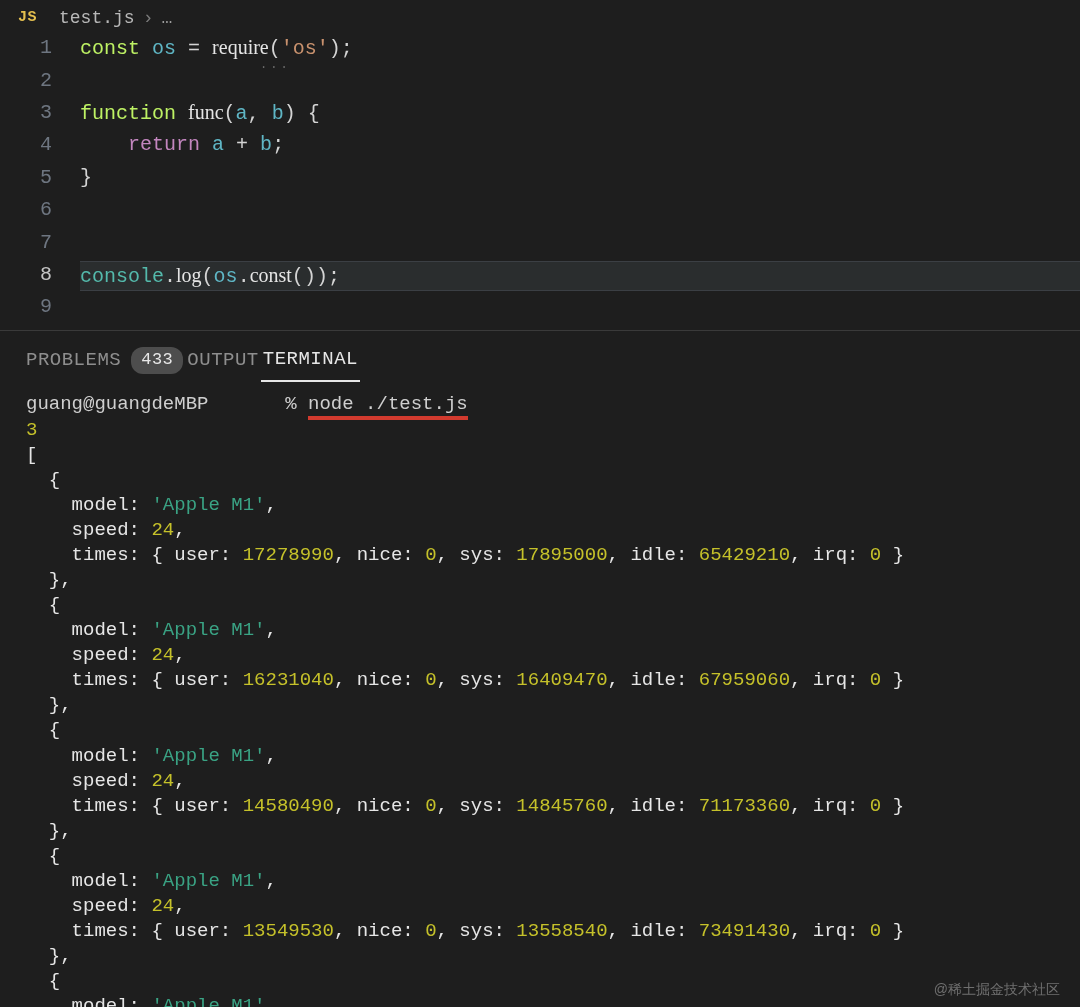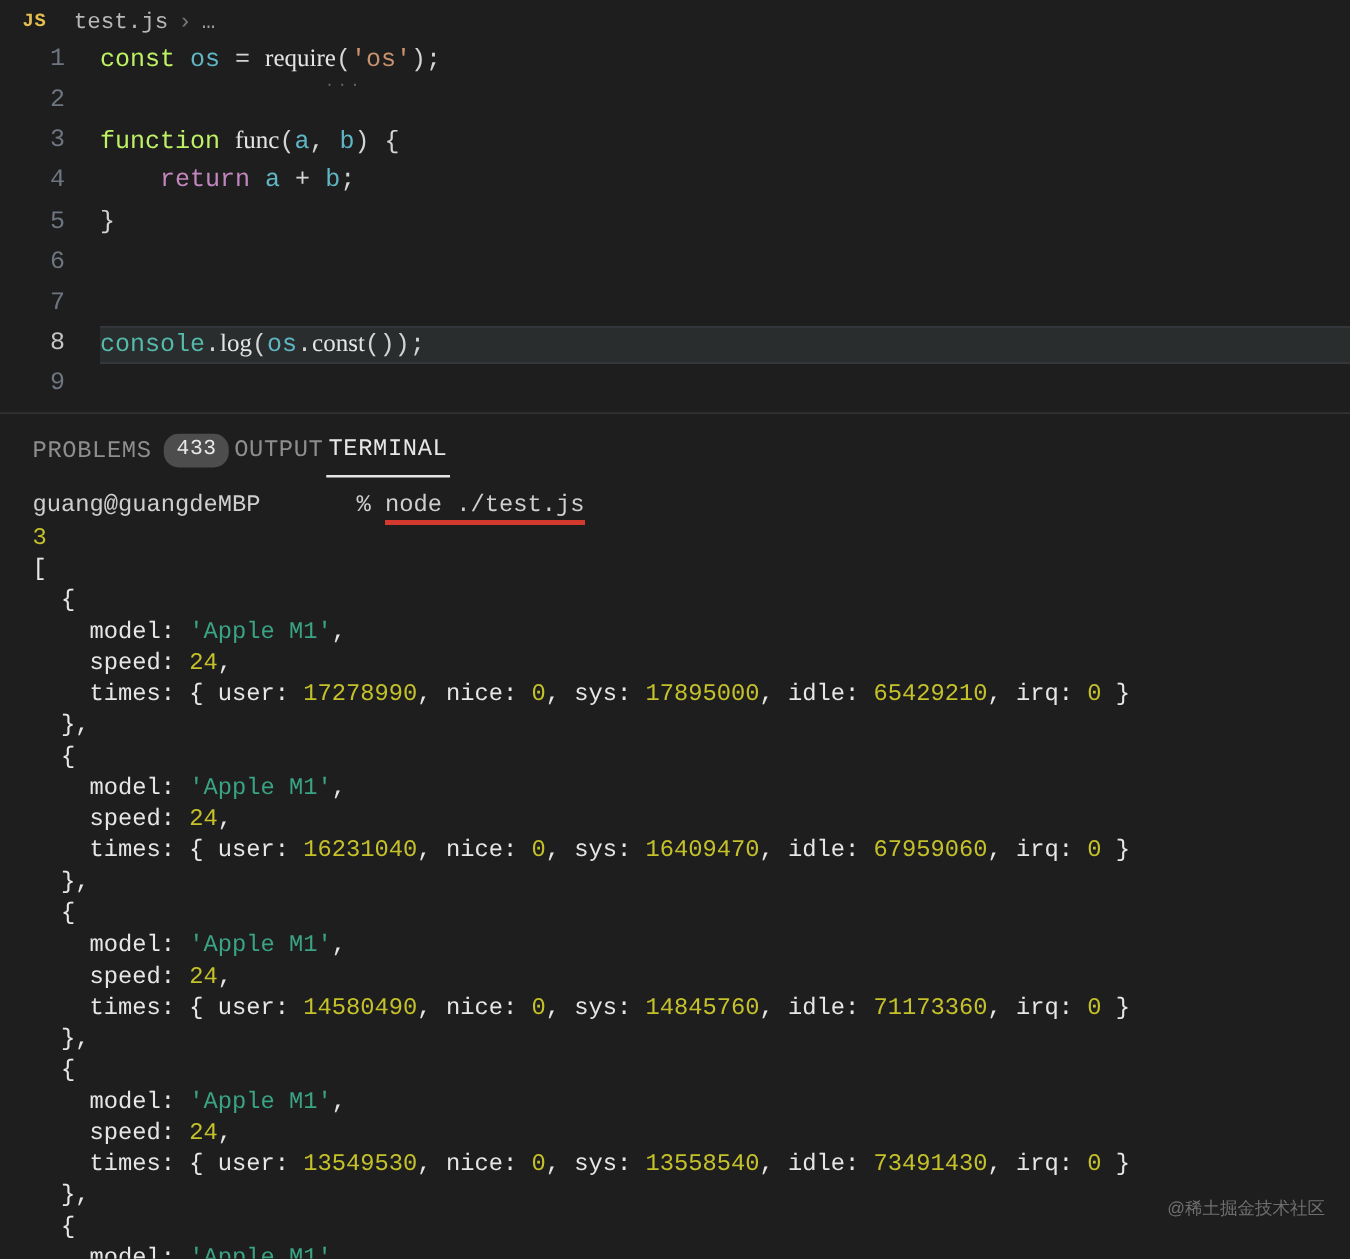--- a/index.html
+++ b/index.html
@@ -126,21 +126,21 @@
     padding-bottom:1px;
   }
   .mask{
     display:inline-block;
     width:54px; height:20px;
     vertical-align:-3px;
   }
 
   .watermark{
     position:absolute;
-    right:20px; bottom:31px;
+    right:20px; bottom:8px;
     color:#6f6f6f;
     font-size:14px;
     font-family: -apple-system, sans-serif;
   }
 </style>
 </head>
 <body>
 
 <div class="tab-header">
   <span class="js-badge">JS</span>

